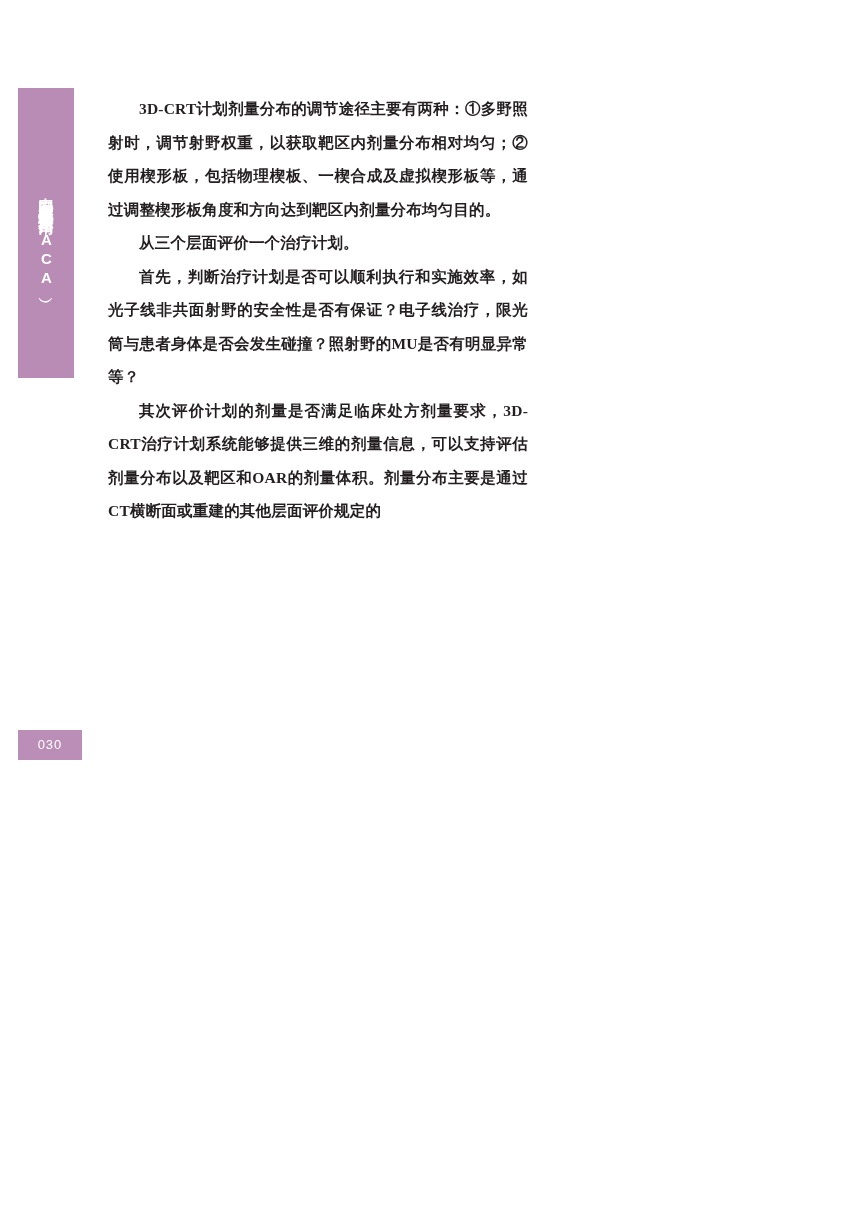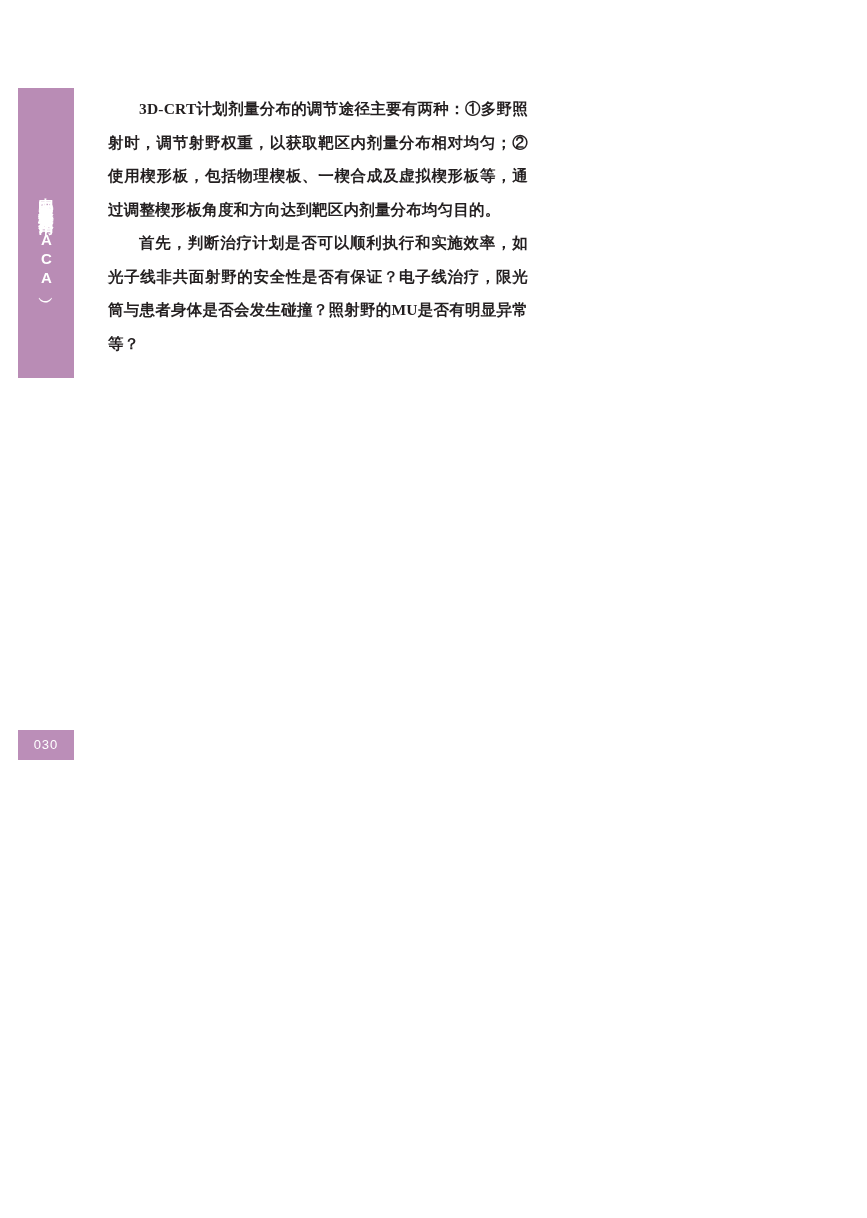--- a/index.html
+++ b/index.html
@@ -45,21 +45,21 @@
     justify-content: center;
     padding-top: 10px;
     box-sizing: border-box;
   }
 
   
   .page-num-block {
     position: absolute;
     left: 18px;
     top: 730px;
-    width: 56px;
+    width: 64px;
     height: 30px;
     background: #bb8eb8;
   }
   .page-num-text {
     color: #ffffff;
     font-size: 13px;
     font-family: "Liberation Sans", "DejaVu Sans", sans-serif;
     letter-spacing: 1px;
     line-height: 30px;
     text-align: center;
@@ -94,14 +94,16 @@
 <div class="side-tab">
   <span class="side-tab-text">中国肿瘤整合诊治技术指南（CACA）</span>
 </div>
 
 <div class="page-num-block">
   <span class="page-num-text">030</span>
 </div>
 
 <div class="text-column">
   <p class="para indent">3D-CRT计划剂量分布的调节途径主要有两种：①多野照射时，调节射野权重，以获取靶区内剂量分布相对均匀；②使用楔形板，包括物理楔板、一楔合成及虚拟楔形板等，通过调整楔形板角度和方向达到靶区内剂量分布均匀目的。</p>
+  <p class="para indent">从三个层面评价一个治疗计划。</p>
   <p class="para indent">首先，判断治疗计划是否可以顺利执行和实施效率，如光子线非共面射野的安全性是否有保证？电子线治疗，限光筒与患者身体是否会发生碰撞？照射野的MU是否有明显异常等？</p>
+  <p class="para indent">其次评价计划的剂量是否满足临床处方剂量要求，3D-CRT治疗计划系统能够提供三维的剂量信息，可以支持评估剂量分布以及靶区和OAR的剂量体积。剂量分布主要是通过CT横断面或重建的其他层面评价规定的</p>
 </div>
 
 </body></html>

